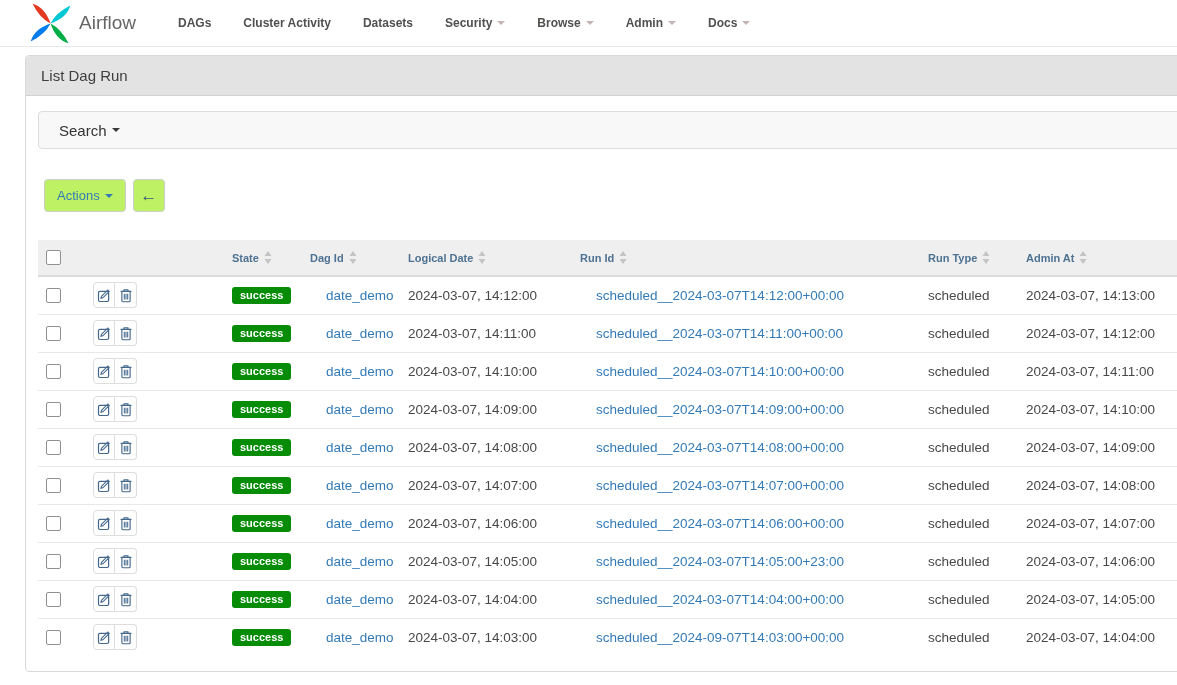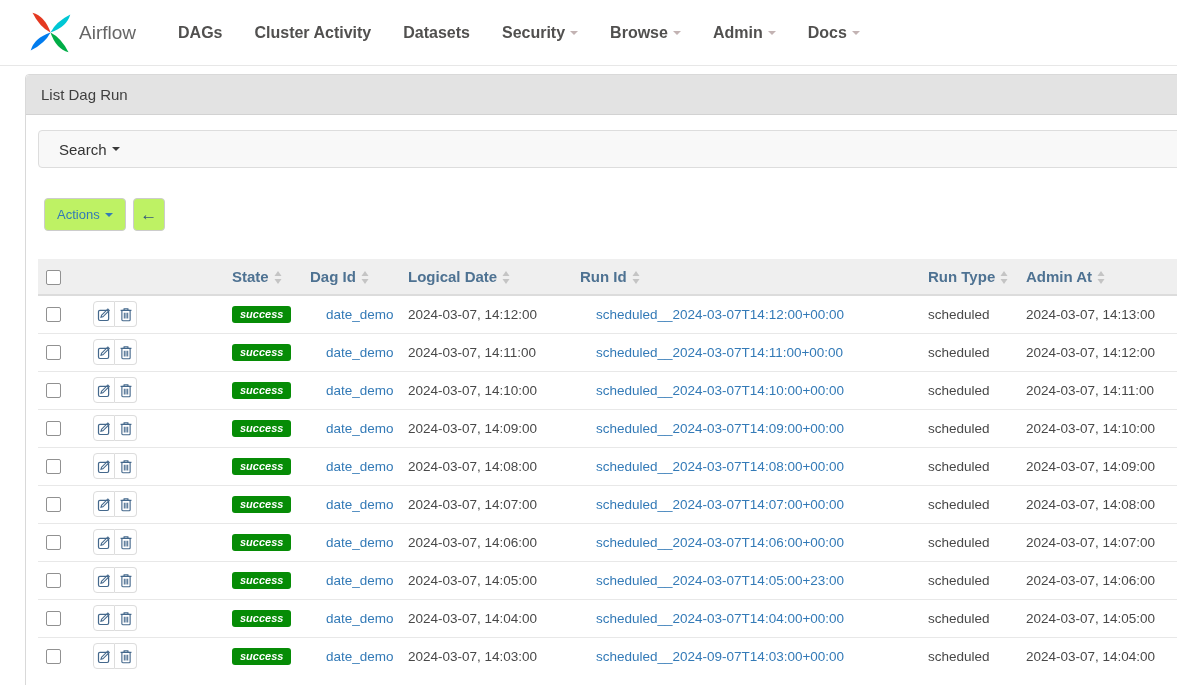--- a/index.html
+++ b/index.html
@@ -6,28 +6,28 @@
   html, body { margin: 0; padding: 0; }
   body {
     width: 1177px; height: 685px; overflow: hidden;
     background: #fff;
     font-family: "Liberation Sans", "DejaVu Sans", sans-serif;
     color: #484848;
   }
 
   
   .navbar {
-    height: 66px; background: #fff; border-bottom: 1px solid #e7e7e7;
+    height: 47px; background: #fff; border-bottom: 1px solid #e7e7e7;
     display: flex; align-items: center; padding-left: 28px;
   }
   .brand { display: flex; align-items: center; gap: 6px; }
   .brand-text { font-size: 19px; color: #666; }
   .nav-items { display: flex; margin-left: 26px; }
   .nav-item {
-    padding: 0 16px; font-weight: bold; font-size: 16px; color: #51504f;
+    padding: 0 16px; font-weight: bold; font-size: 12px; color: #51504f;
     text-decoration: none; display: flex; align-items: center; cursor: pointer;
   }
   .caret {
     display: inline-block; width: 0; height: 0;
     border-left: 4px solid transparent; border-right: 4px solid transparent;
     border-top: 4px solid currentColor; margin-left: 5px;
   }
   .nav-item .caret { color: #c3b3b3; }
 
   
@@ -54,21 +54,21 @@
     font-family: inherit;
   }
   .btn.actions { padding: 0 12px; }
   .btn.actions .caret { color: var(--link-blue, #337ab7); }
   .btn.back { width: 32px; font-size: 17px; color: #35587a; font-weight: bold; padding: 0; }
 
   
   table { width: 100%; border-collapse: collapse; font-size: 13.5px; color: #484848; }
   thead th {
     background: #efefef; text-align: left; padding: 0 4px; height: 36px;
-    color: #4e7292; font-size: 15px; border-bottom: 2px solid #dcdcdc;
+    color: #4e7292; font-size: 11px; border-bottom: 2px solid #dcdcdc;
     font-weight: bold; white-space: nowrap; cursor: pointer;
   }
   tbody td { padding: 0 4px; height: 38px; border-top: 1px solid #e8e8e8; vertical-align: middle; white-space: nowrap; }
   tbody tr:first-child td { border-top: none; }
   th.chk, td.chk { padding-left: 8px; }
   .sort-icon { margin-left: 5px; vertical-align: -2px; }
 
   .checkbox {
     display: inline-block; width: 15px; height: 15px; border: 1px solid #919191;
     border-radius: 2px; background: #fff; vertical-align: middle; cursor: pointer;
@@ -77,21 +77,21 @@
   .mini-btn {
     width: 22px; height: 26px; background: #fff; border: 1px solid #ddd;
     display: inline-flex; align-items: center; justify-content: center;
     cursor: pointer; padding: 0;
   }
   .mini-btn:first-child { border-radius: 4px 0 0 4px; }
   .mini-btn:last-child { border-radius: 0 4px 4px 0; border-left: none; }
 
   .badge {
     display: inline-block; background: var(--success-green, #068c06); color: #fff;
-    font-size: 11px; font-weight: bold; padding: 2.5px 8px; border-radius: 3px; font-style: italic;
+    font-size: 11px; font-weight: bold; padding: 2.5px 8px; border-radius: 3px;
   }
   a.link { color: var(--link-blue, #337ab7); text-decoration: none; cursor: pointer; margin-left: 16px; }
 </style>
 </head>
 <body>
 
 <div class="navbar">
   <div class="brand">
     <svg width="45" height="45" viewBox="0 0 100 100">
       <path d="M50 50 Q26 38 10 6 Q38 14 50 50 Z" style="fill:var(--logo-red,#e43921)"></path>

